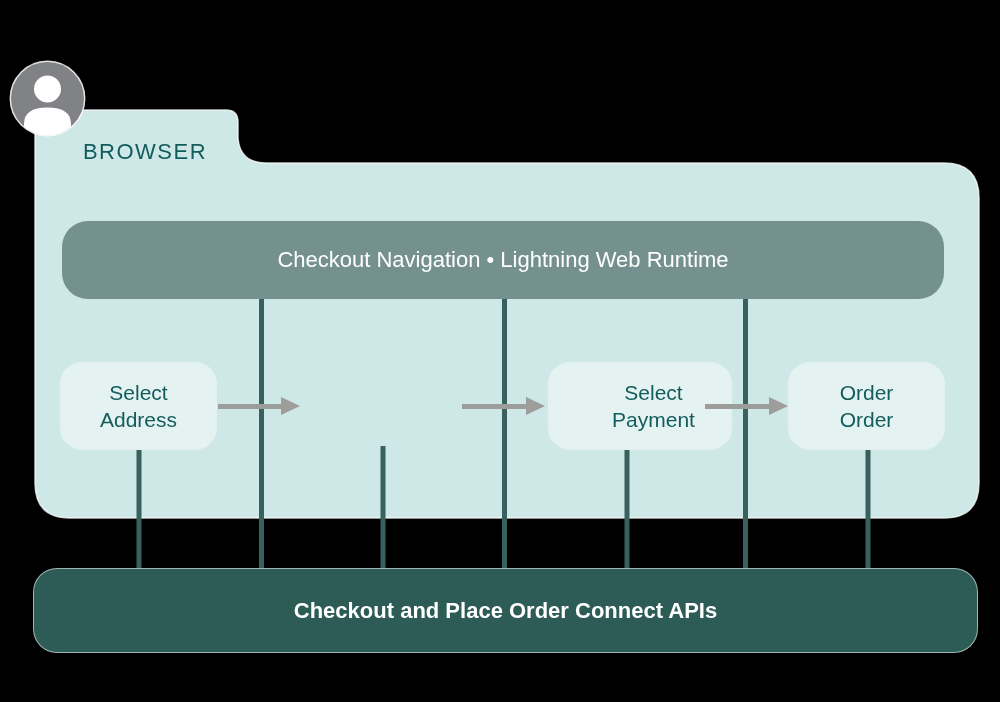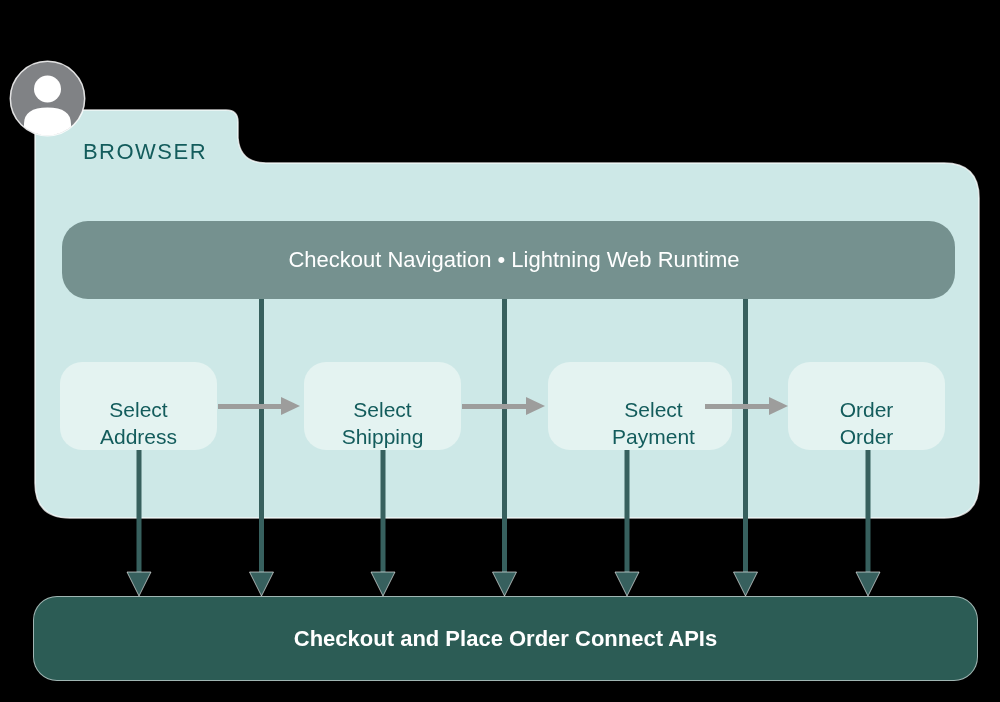--- a/index.html
+++ b/index.html
@@ -8,39 +8,39 @@
     font-family:Liberation Sans, sans-serif;overflow:hidden;margin-top:16px;
   }
   .abs{position:absolute;}
   #shapes{position:absolute;left:0;top:0;}
   #browser-label{
     left:45px;top:118px;width:200px;text-align:center;
     color:#135c5c;font-size:22px;letter-spacing:1.5px;line-height:36px;
   }
   #nav-bar{
     left:62px;top:205px;width:882px;height:78px;background:#75918f;
-    border-radius:26px;display:flex;align-items:center;justify-content:center;padding-left:11px;
+    border-radius:26px;display:flex;align-items:center;justify-content:center;
   }
   #nav-bar span{color:#ffffff;font-size:22px;}
   .step-box{
     top:346px;width:157px;height:88px;background:#e4f3f1;border-radius:22px;
-    display:flex;align-items:flex-end;justify-content:center;text-align:center;
+    display:flex;align-items:center;justify-content:center;text-align:center;
   }
   .step-box span{color:#135c5c;font-size:21px;line-height:27px;display:block;width:110px;}
   #step-1{left:60px;} #step-2{left:304px;} #step-3{left:548px;padding-left:27px;} #step-4{left:788px;}
   .flow-arrow{top:381px;height:19px;}
   #flow-1{left:218px;width:82px;} #flow-2{left:462px;width:83px;} #flow-3{left:705px;width:83px;}
   .flow-arrow .shaft{position:absolute;left:0;right:17px;top:7px;height:5px;background:#9d9d9c;}
   .flow-arrow .head{
     position:absolute;right:0;top:0;width:0;height:0;
     border-top:9.5px solid transparent;border-bottom:9.5px solid transparent;
     border-left:19px solid #9d9d9c;
   }
   #api-bar{
-    left:33px;top:580px;width:945px;height:85px;background:#2c5c55;
+    left:33px;top:552px;width:945px;height:85px;background:#2c5c55;
     border:1px solid rgba(255,255,255,0.55);box-sizing:border-box;
     border-radius:24px;display:flex;align-items:center;justify-content:center;
   }
   #api-bar span{color:#ffffff;font-size:22px;font-weight:600;}
   #avatar{position:absolute;left:8px;top:43px;}
 </style>
 </head>
 <body>
 
 <div id="stage">
@@ -84,23 +84,20 @@
 
   <div id="browser-label" class="abs">BROWSER</div>
 
   <div id="nav-bar" class="abs">
     <span>Checkout Navigation • Lightning Web Runtime</span>
   </div>
 
   <div id="step-1" class="abs step-box">
     <span>Select Address</span>
   </div>
-  <div id="step-2" class="abs step-box">
-    <span>Select Shipping</span>
-  </div>
   <div id="step-3" class="abs step-box">
     <span>Select Payment</span>
   </div>
   <div id="step-4" class="abs step-box">
     <span>Order Order</span>
   </div>
 
   <div id="flow-1" class="abs flow-arrow">
     <div class="shaft"></div>
     <div class="head"></div>

